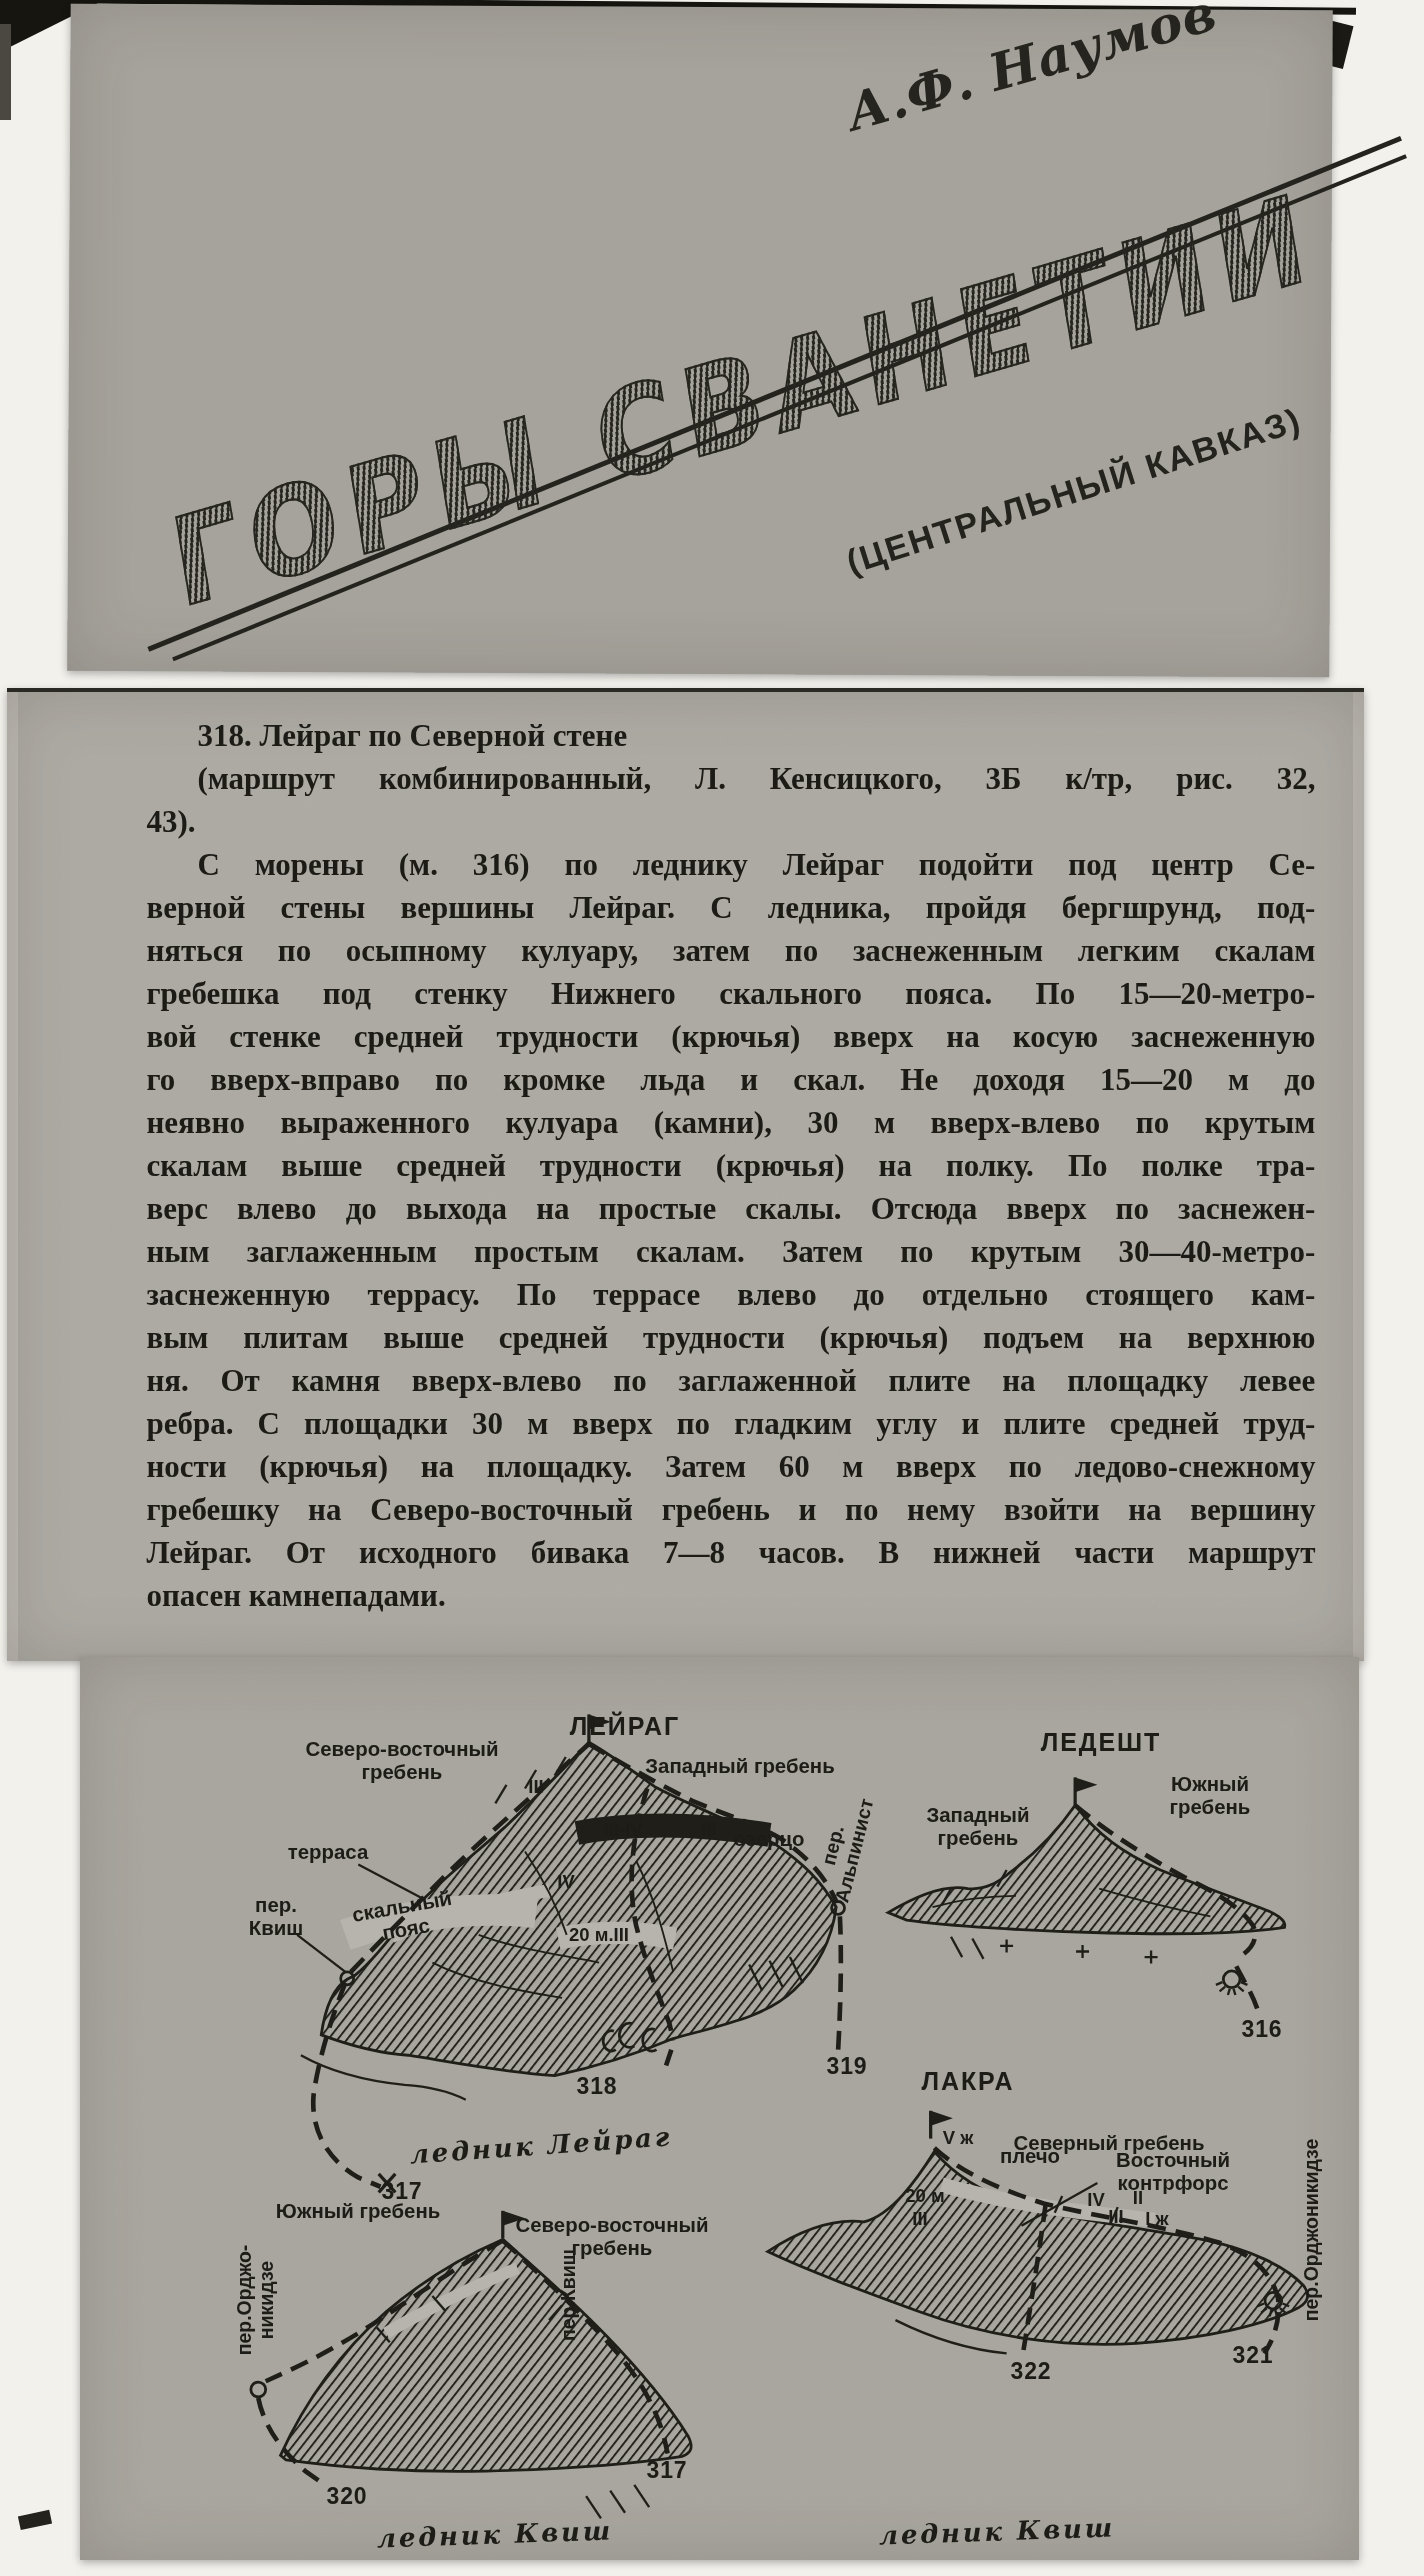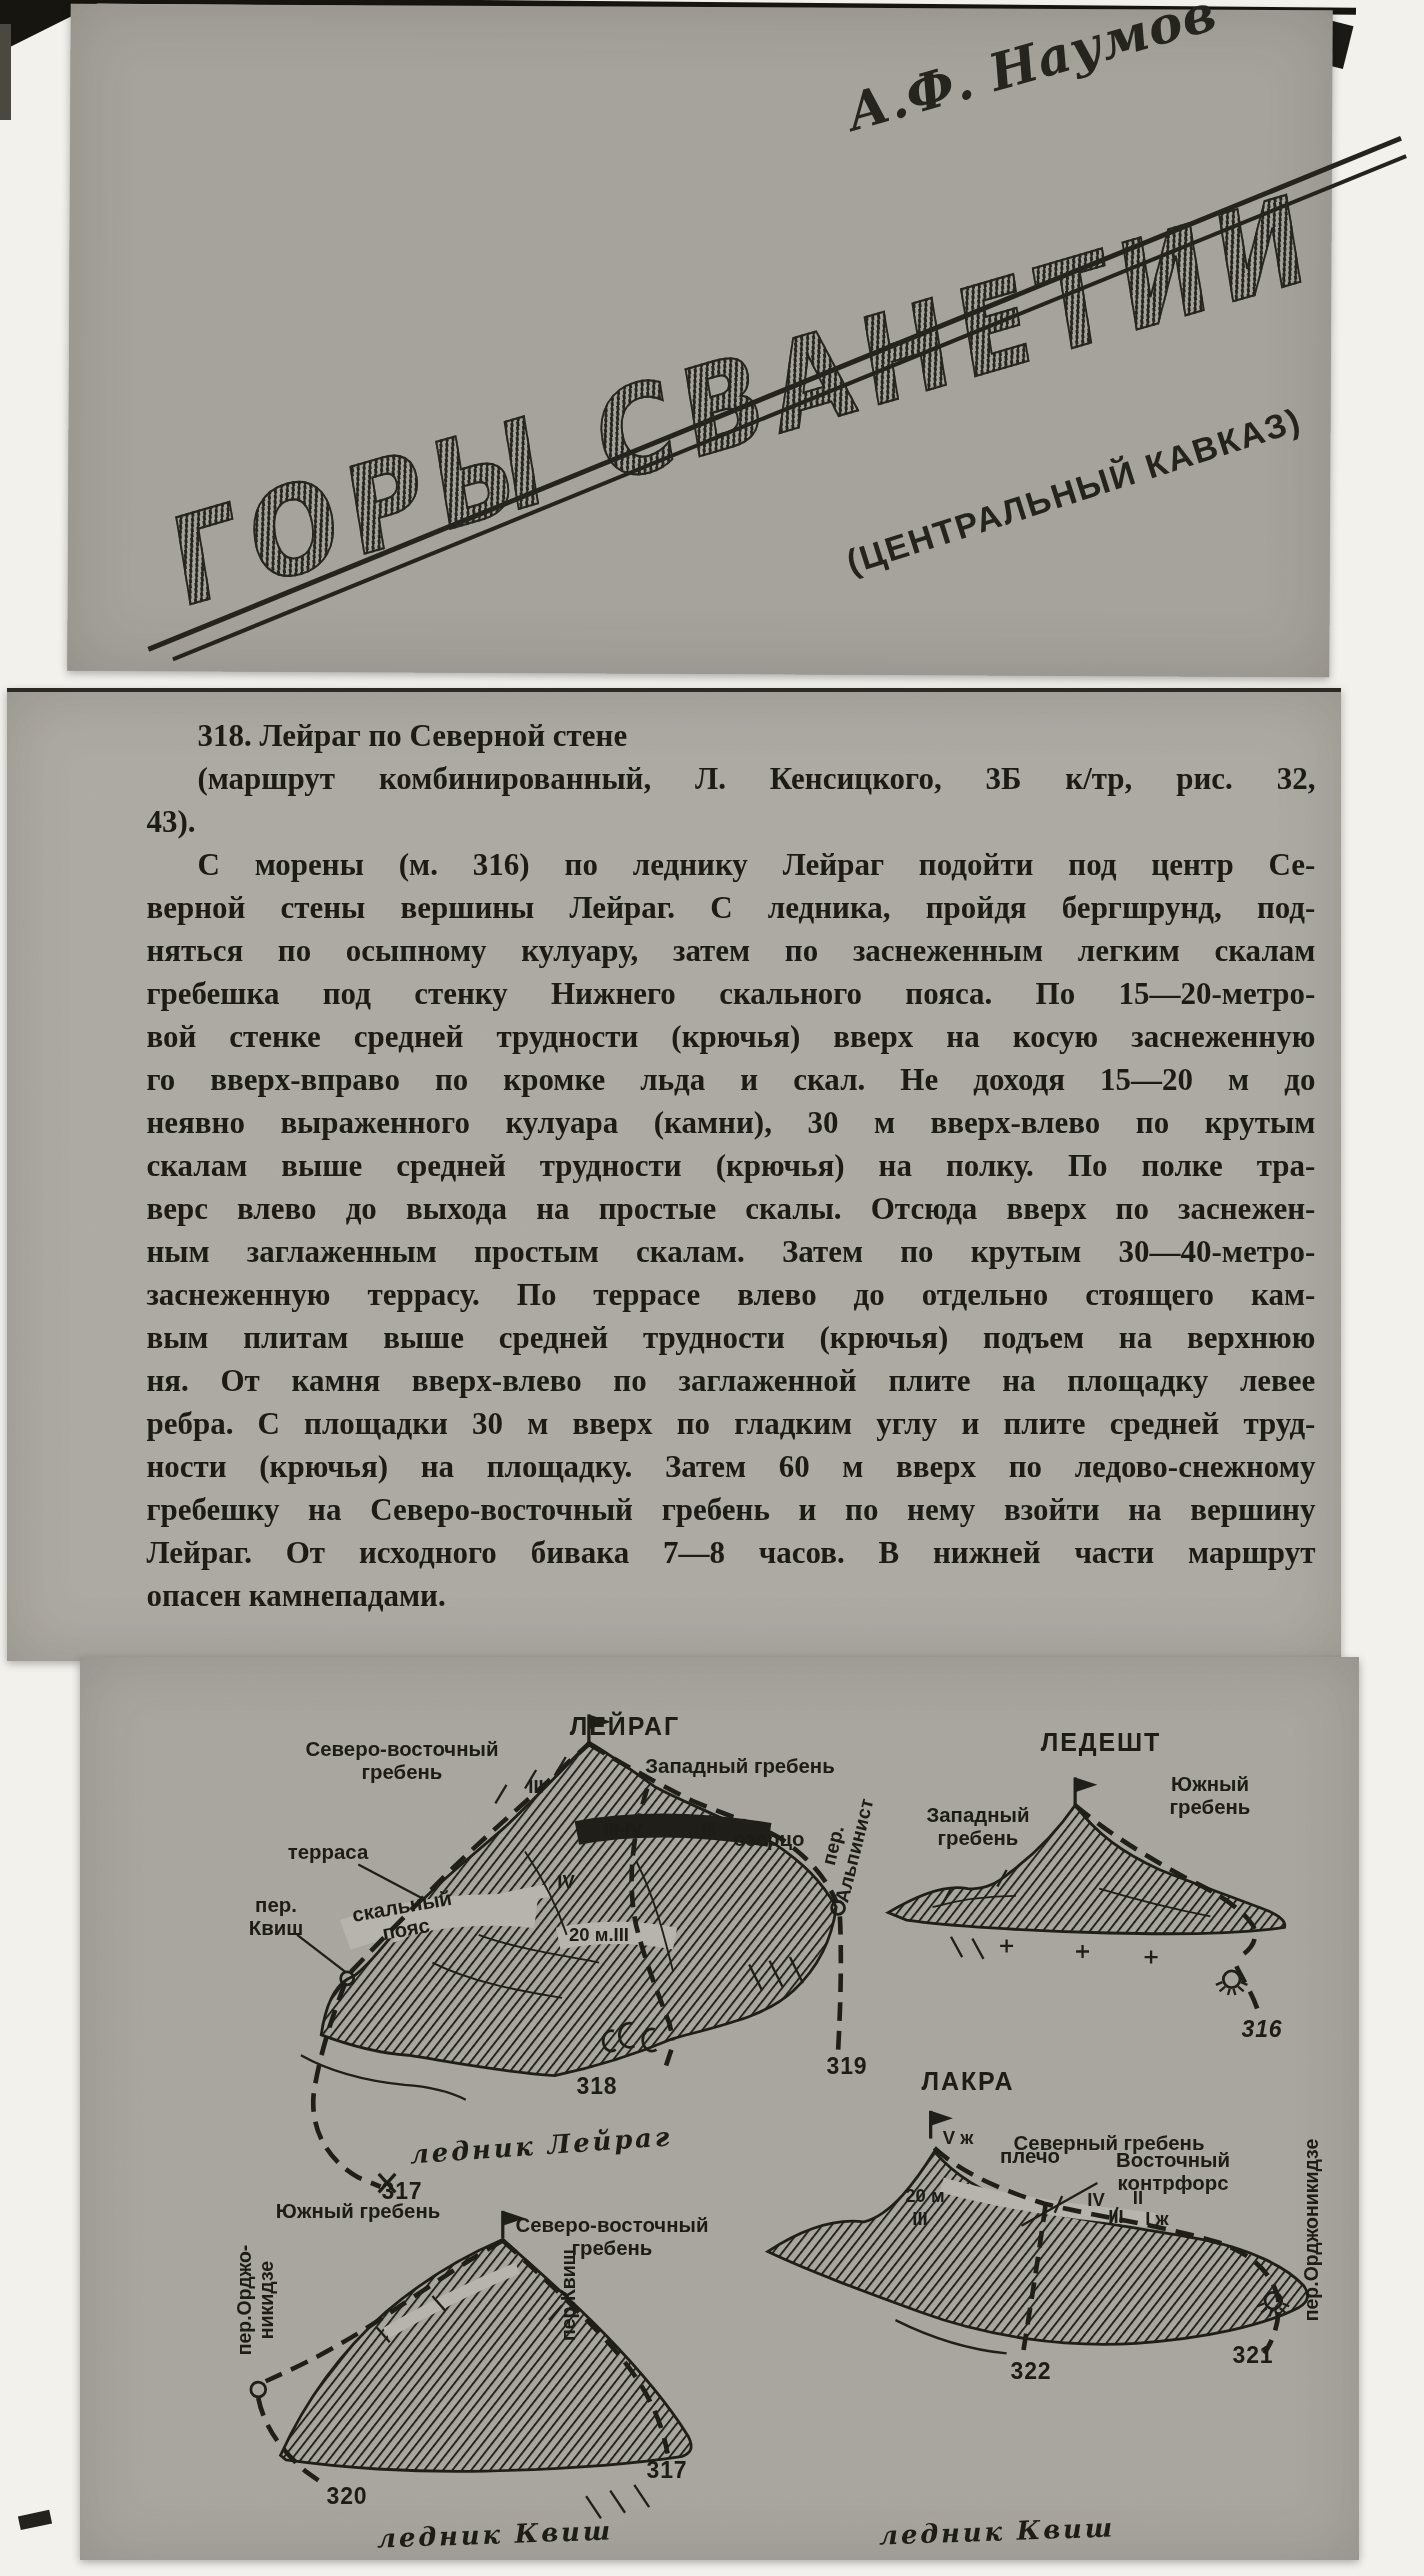--- a/index.html
+++ b/index.html
@@ -46,21 +46,21 @@
     }
   }
   .subtitle {
     position:absolute; left:780px; top:536px; white-space:nowrap;
     font-family:"Liberation Sans", sans-serif; font-weight:700;
     font-size:34px; letter-spacing:1.9px; color:#24231d;
     transform:rotate(-18deg); transform-origin:0 50%;
   }
 
   
-  .card-text { left:7.4px; top:688px; width:1334px; height:969px; background:#bcb9b2; border-top:4.6px solid #2a2923; }
+  .card-text { left:7.4px; top:688px; width:1334px; height:969px; background:#bcb9b2; border-top:4.6px solid #2a2923;padding-left:23px; }
   .text-col { position:absolute; left:139px; top:22px; width:1169px; color:#1c1b16; }
   .tline { font-size:31px; line-height:43px; font-weight:700; white-space:normal; }
   .tline.indent { padding-left:51px; }
   .tline.jline { text-align:justify; text-align-last:justify; }
 
   
   .card-diagram { left:80px; top:1657px; width:1279px; height:903px; background:#b7b4ad; overflow:hidden; }
   .sketch { position:absolute; left:0; top:0; }
   #diagram-labels { position:absolute; left:0; top:0; width:100%; height:100%; }
   .dlabel {
@@ -252,21 +252,21 @@
 Квиш</div>
       <div class="dlabel grade" style="left: 519px; top: 278px; transform: translate(-50%, -50%);">20 м.III</div>
       <div class="dlabel num" style="left: 767px; top: 410px; transform: translate(-50%, -50%);">319</div>
       <div class="dlabel num" style="left: 517px; top: 430px; transform: translate(-50%, -50%);">318</div>
       <div class="dlabel glacier" style="left: 461px; top: 489px; transform: translate(-50%, -50%) rotate(-4deg);">ледник Лейраг</div>
       <div class="dlabel num" style="left: 322px; top: 535px; transform: translate(-50%, -50%);">317</div>
       <div class="dlabel peak" style="left: 1021px; top: 85px; transform: translate(-50%, -50%);">ЛЕДЕШТ</div>
       <div class="dlabel ridge" style="left: 898px; top: 135px; transform: translate(-50%, -50%); margin-top: 35px;">Западный
 гребень</div>
       <div class="dlabel ridge" style="left: 1130px; top: 139px; transform: translate(-50%, -50%);">Южный гребень</div>
-      <div class="dlabel num" style="left: 1182px; top: 373px; transform: translate(-50%, -50%); font-style: italic;">316</div>
+      <div class="dlabel num" style="left: 1182px; top: 373px; transform: translate(-50%, -50%);">316</div>
       <div class="dlabel peak" style="left: 888px; top: 424px; transform: translate(-50%, -50%);">ЛАКРА</div>
       <div class="dlabel ridge" style="left: 1029px; top: 454px; transform: translate(-50%, -50%); margin-top: 32px;">Северный гребень</div>
       <div class="dlabel grade" style="left: 878px; top: 481px; transform: translate(-50%, -50%);">V ж</div>
       <div class="dlabel ridge" style="left: 930px; top: 499px; transform: translate(-50%, -50%); margin-left: 20px;">плечо</div>
       <div class="dlabel ridge" style="left: 1093px; top: 515px; transform: translate(-50%, -50%);">Восточный контрфорс</div>
       <div class="dlabel grade" style="left: 845px; top: 539px; transform: translate(-50%, -50%);">20 м</div>
       <div class="dlabel grade" style="left: 840px; top: 562px; transform: translate(-50%, -50%);">III</div>
       <div class="dlabel grade" style="left: 1016px; top: 543px; transform: translate(-50%, -50%);">IV</div>
       <div class="dlabel grade" style="left: 1036px; top: 560px; transform: translate(-50%, -50%);">III</div>
       <div class="dlabel grade" style="left: 1058px; top: 541px; transform: translate(-50%, -50%);">II</div>

